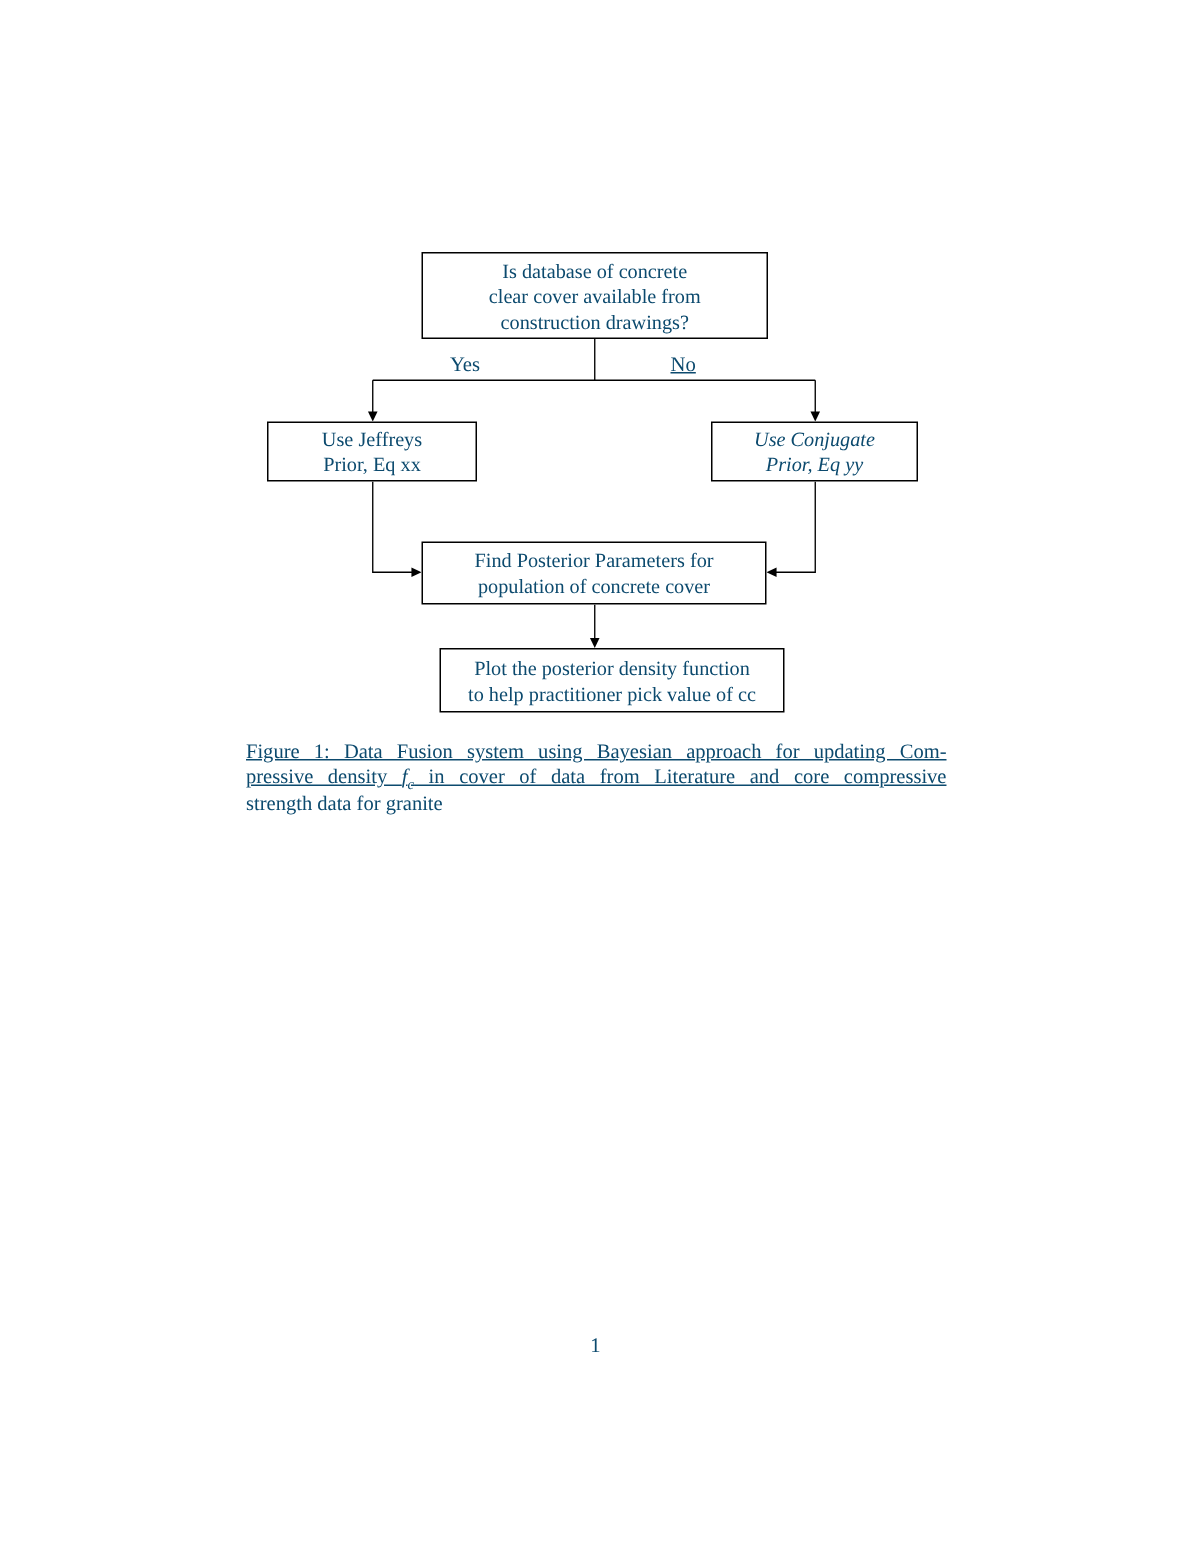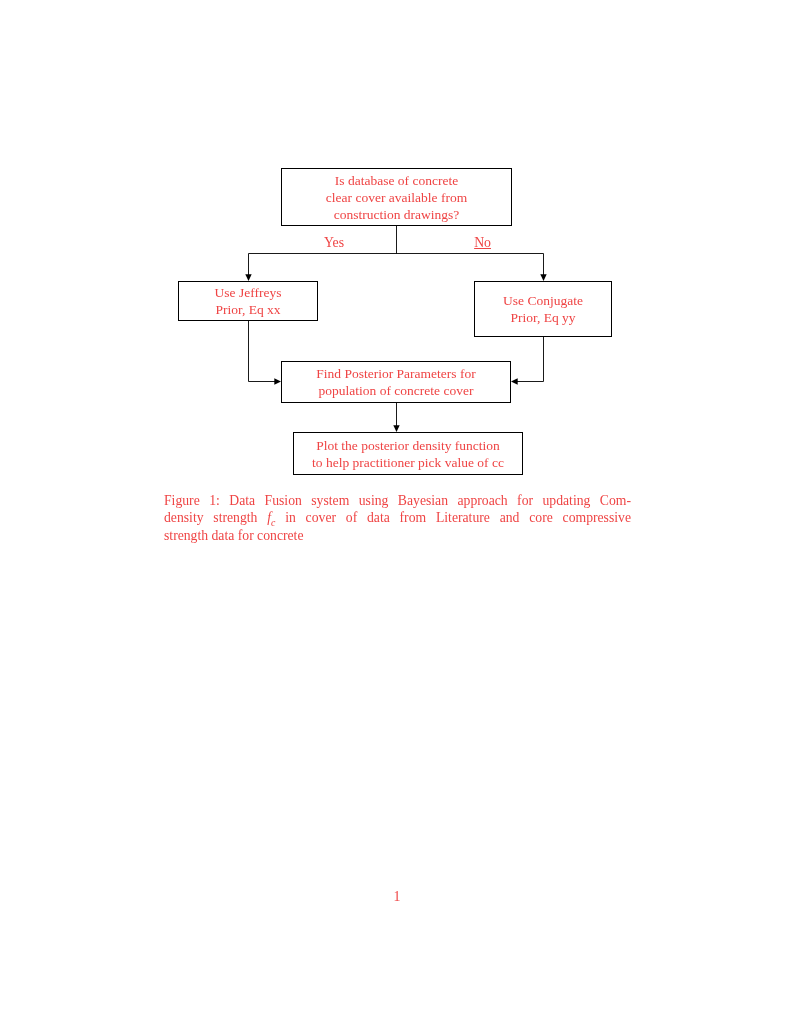--- a/index.html
+++ b/index.html
@@ -6,21 +6,21 @@
     margin: 0;
     padding: 0;
     background: #ffffff;
   }
   .page {
     position: relative;
     width: 794px;
     height: 1028px;
     background: #ffffff;
     font-family: "Liberation Serif", serif;
-    color: #ef4444;
+    color: #0c4a6e;
     overflow: hidden;
   }
   svg.connectors {
     position: absolute;
     left: 0;
     top: 0;
     z-index: 1;
   }
   .box {
     position: absolute;
@@ -31,44 +31,45 @@
     align-items: center;
     justify-content: center;
     text-align: center;
     font-size: 13.5px;
     line-height: 17px;
     white-space: pre;
     z-index: 2;
   }
   .box-decision { left: 281px; top: 168px; width: 231px; height: 58px; }
   .box-jeffreys { left: 178px; top: 281px; width: 140px; height: 40px; }
-  .box-conjugate { left: 474px; top: 281px; width: 138px; height: 56px; }
+  .box-conjugate { left: 474px; top: 281px; width: 138px; height: 40px; font-style: italic; }
   .box-posterior { left: 281px; top: 361px; width: 230px; height: 42px; font-family: Liberation Serif, serif; }
   .box-plot { left: 281px; top: 432px; width: 230px; height: 43px; margin-left: 12px; }
   .edge-label {
     position: absolute;
     font-size: 13.8px;
     line-height: 17px;
     z-index: 2;
-    text-align: right;
+    text-align: left;
     width: 44px;
   }
   .label-yes { left: 300px; top: 234px; }
   .label-no { left: 447px; top: 234px; text-decoration: underline; }
   .caption {
     position: absolute;
     left: 164px;
     top: 492px;
     width: 467px;
     font-size: 13.7px;
     line-height: 17.3px;
   }
   .caption .just {
     text-align: justify;
     text-align-last: justify;
+    text-decoration: underline;
   }
   .caption .math-var {
     font-style: italic;
   }
   .caption sub {
     font-size: 0.72em;
     font-style: italic;
     line-height: 0;
   }
   .pageno {
@@ -118,19 +119,19 @@
 Prior, Eq xx</div>
   <div class="box box-conjugate">Use Conjugate
 Prior, Eq yy</div>
   <div class="box box-posterior">Find Posterior Parameters for
 population of concrete cover</div>
   <div class="box box-plot">Plot the posterior density function
 to help practitioner pick value of cc</div>
 
   <div class="caption">
     <div class="just">Figure 1: Data Fusion system using Bayesian approach for updating Com-</div>
-    <div class="just"><span>density strength </span><span class="math-var">f</span><sub>c</sub><span> in cover of data from Literature and core compressive</span></div>
-    <div>strength data for concrete</div>
+    <div class="just"><span>pressive density </span><span class="math-var">f</span><sub>c</sub><span> in cover of data from Literature and core compressive</span></div>
+    <div>strength data for granite</div>
   </div>
 
   <div class="pageno">1</div>
 
 </div>
 
 </body></html>

